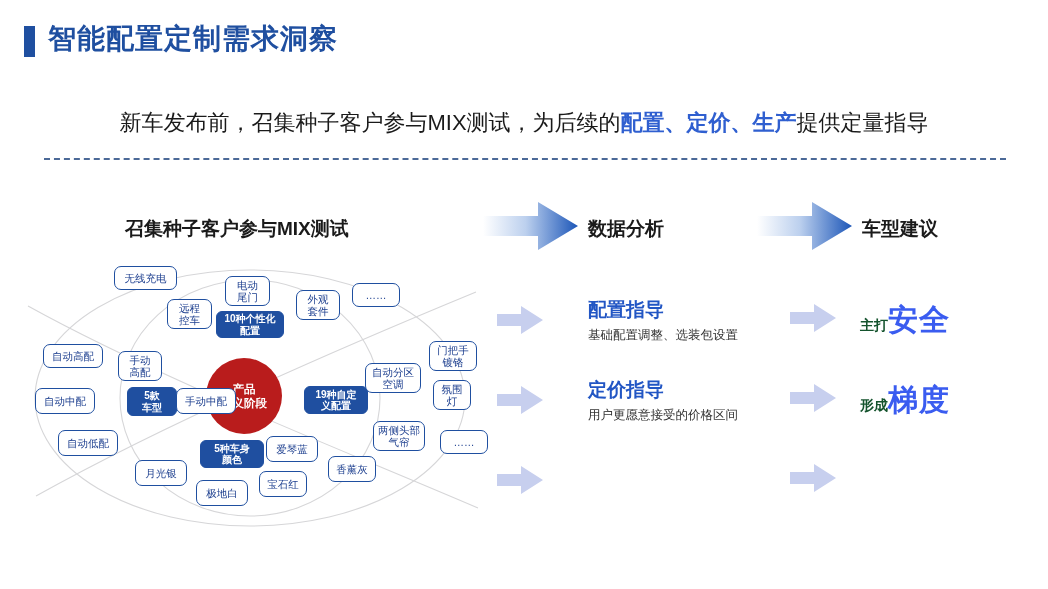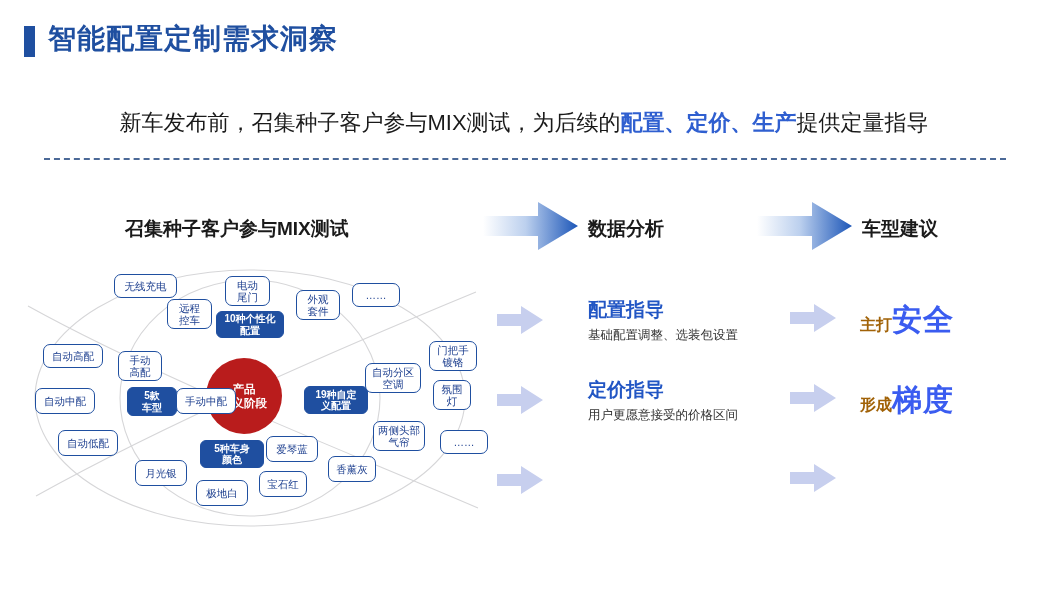--- a/index.html
+++ b/index.html
@@ -66,21 +66,21 @@
   .lt-arrow svg{display:block;width:46px;height:30px;}
   .la-a{left:497px;top:305px;}
   .la-b{left:497px;top:385px;}
   .la-c{left:497px;top:465px;}
   .la-d{left:790px;top:303px;}
   .la-e{left:790px;top:383px;}
   .la-f{left:790px;top:463px;}
 
   
   .right-item{position:absolute;left:860px;white-space:nowrap;}
-  .ri-small{font-size:16px;font-weight:bold;color:#a16207;vertical-align:baseline;}
+  .ri-small{font-size:14px;font-weight:bold;color:#14532d;vertical-align:baseline;}
   .ri-big{font-size:30px;font-weight:bold;color:#3a5cf0;vertical-align:baseline;letter-spacing:1px;}
   .ri-1{top:300px;}
   .ri-2{top:380px;}
   .ri-3{top:460px;}
 
   
   .diagram{position:absolute;left:8px;top:258px;width:480px;height:276px;}
   .diagram .bg{position:absolute;left:0;top:0;width:480px;height:276px;}
 
   .node{
@@ -219,21 +219,21 @@
 
     <div class="node fill" style="left:208px;top:53px;width:68px;height:27px;">10种个性化
 配置</div>
     <div class="node fill" style="left:296px;top:128px;width:64px;height:28px;">19种自定
 义配置</div>
     <div class="node fill" style="left:119px;top:129px;width:50px;height:29px;">5款
 车型</div>
     <div class="node fill" style="left:192px;top:182px;width:64px;height:28px;">5种车身
 颜色</div>
 
-    <div class="node" style="left:106px;top:16px;width:63px;height:24px;">无线充电</div>
+    <div class="node" style="left:106px;top:8px;width:63px;height:24px;">无线充电</div>
     <div class="node" style="left:217px;top:18px;width:45px;height:30px;">电动
 尾门</div>
     <div class="node" style="left:159px;top:41px;width:45px;height:30px;">远程
 控车</div>
     <div class="node" style="left:288px;top:32px;width:44px;height:30px;">外观
 套件</div>
     <div class="node" style="left:344px;top:25px;width:48px;height:24px;">……</div>
     <div class="node" style="left:421px;top:83px;width:48px;height:30px;">门把手
 镀铬</div>
     <div class="node" style="left:357px;top:105px;width:56px;height:30px;">自动分区

